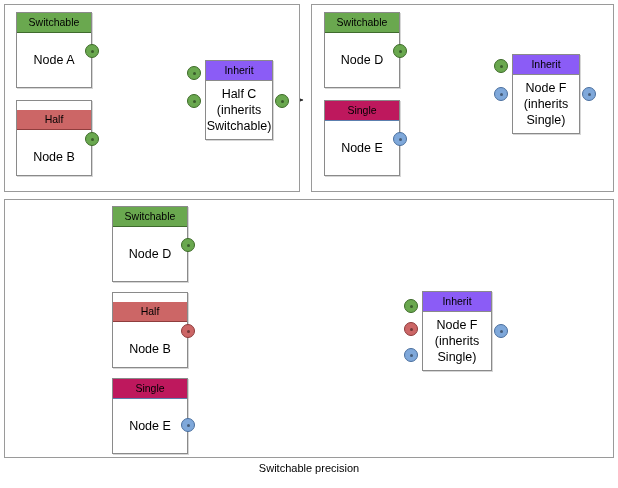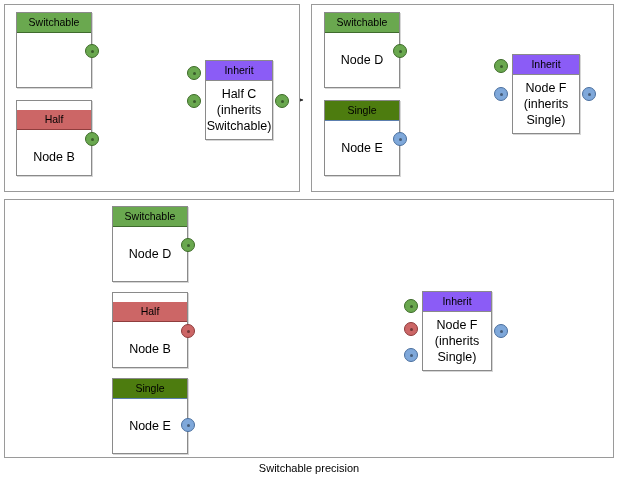--- a/index.html
+++ b/index.html
@@ -12,21 +12,21 @@
   #panel-top-left{left:4px;top:4px;width:296px;height:188px;}
   #panel-top-right{left:311px;top:4px;width:303px;height:188px;}
   #panel-bottom{left:4px;top:199px;width:610px;height:259px;}
 
   .node{position:absolute;box-sizing:border-box;background:#ffffff;
         border:1px solid #8a8a8a;box-shadow:1px 1px 0 rgba(0,0,0,.16);}
   .node-header{box-sizing:border-box;height:20px;line-height:19px;text-align:center;
         font-size:10.5px;border-bottom:1px solid #8a8a8a;overflow:hidden;white-space:nowrap;}
   .hdr-switchable{background:#6aa84f;border-bottom-color:#3f6b2d;}
   .hdr-half{background:#cc6666;border-bottom-color:#8f3d3d;margin-top:9px;}
-  .hdr-single{background:#4d7c0f;border-bottom-color:#5c7fae;}
+  .hdr-single{background:#be185d;border-bottom-color:#5c7fae;}
   .hdr-inherit{background:#8b5cf6;border-bottom-color:#8a8a8a;}
 
   .node-body{display:flex;align-items:center;justify-content:center;text-align:center;
         font-size:12.5px;line-height:16px;height:calc(100% - 20px);padding:0 2px;box-sizing:border-box;}
 
   .port{position:absolute;width:14px;height:14px;border-radius:50%;box-sizing:border-box;
         display:flex;align-items:center;justify-content:center;}
   .port::after{content:"";width:3px;height:3px;border-radius:50%;background:rgba(0,0,0,.45);}
   .port-green{background:#6aa84f;border:1px solid #3d6b28;}
   .port-red{background:#cc6666;border:1px solid #8d3a3a;}
@@ -74,20 +74,21 @@
   </g>
   <g>
     <line x1="196" y1="425" x2="411" y2="355" stroke="#3b3b3b" stroke-width="1" marker-end="url(#arw)"></line>
   </g>
 </svg>
 
 <div class="panel" id="panel-top-left"></div>
 
 <div class="node" style="left:16px;top:12px;width:76px;height:76px;">
   <div class="node-header hdr-switchable">Switchable</div>
+  <div class="node-body">Node A</div>
 </div>
 <div class="port port-green" style="left:85px;top:44px;"></div>
 
 <div class="node" style="left:16px;top:100px;width:76px;height:76px;">
   <div class="node-header hdr-half">Half</div>
   <div class="node-body">Node B</div>
 </div>
 <div class="port port-green" style="left:85px;top:132px;"></div>
 
 <div class="node" style="left:205px;top:60px;width:68px;height:80px;">

